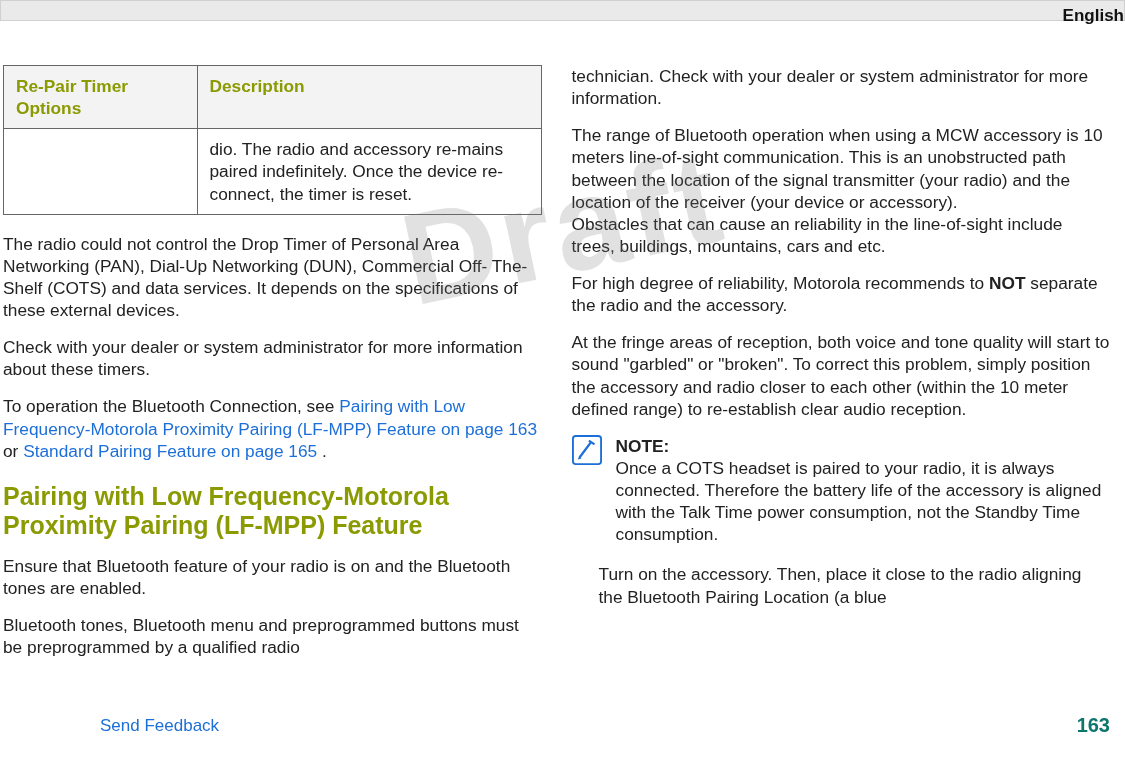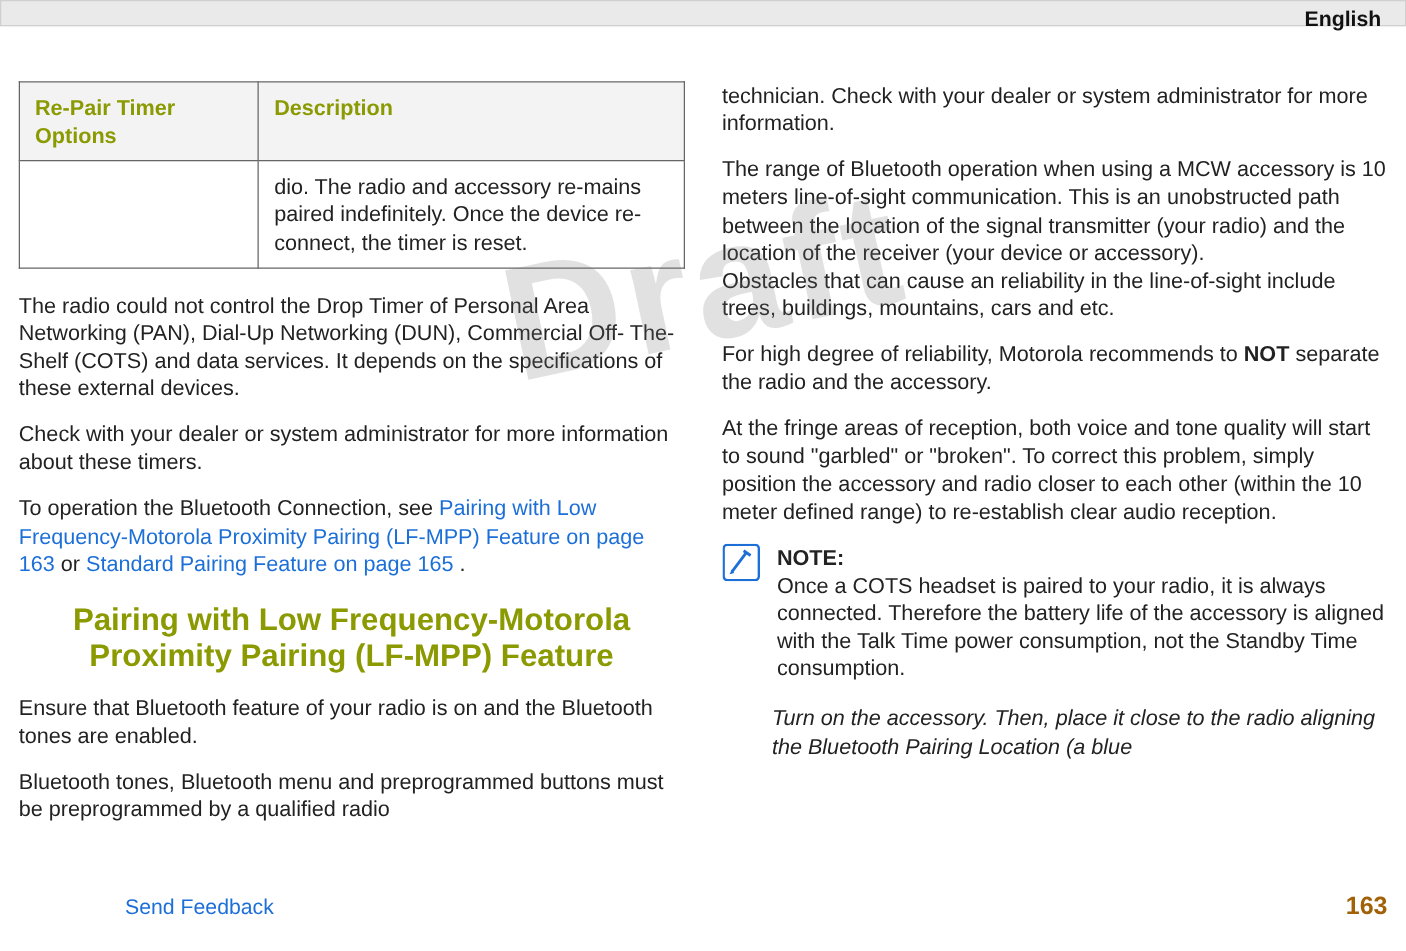--- a/index.html
+++ b/index.html
@@ -1,37 +1,37 @@
 <!DOCTYPE html>
 <html><head>
 <meta charset="utf-8">
 <style>
   * { box-sizing: border-box; margin: 0; padding: 0; }
   html, body { width: 1125px; height: 761px; font-family: Arial, Helvetica, sans-serif; background: #fff; position: relative; }
   .topbar { width: 100%; height: 21px; background: #eaeaea; border: 1px solid #d0d0d0; }
-  .lang { position: absolute; top: 6px; right: 20px; font-weight: bold; font-size: 17px; color: #111; }
-  .page { display: flex; gap: 30px; padding: 44px 15px 0 15px; position: relative; }
+  .lang { position: absolute; top: 6px; right: 1px; font-weight: bold; font-size: 17px; color: #111; }
+  .page { display: flex; gap: 30px; padding: 44px 15px 0 3px; position: relative; }
   .col { width: 545px; font-size: 17.3px; line-height: 1.28; color: #222; }
   .col p { margin-bottom: 15px; }
   table.tbl { border-collapse: collapse; width: 100%; margin-bottom: 18px; }
   table.tbl td { border: 1px solid #666; padding: 9px 10px 9px 12px; vertical-align: top; font-size: 17.3px; line-height: 1.28; }
   table.tbl .hdr { background: #f3f3f3; font-weight: bold; color: #8a9a00; }
   table.tbl .c1 { width: 36%; }
   .link { color: #1d6fd8; }
-  h2.section { color: #8a9a00; font-size: 25px; font-weight: bold; line-height: 1.18; margin: 20px 0 14px 0; text-align: center; }
+  h2.section { color: #8a9a00; font-size: 25px; font-weight: bold; line-height: 1.18; margin: 20px 0 14px 0; }
   .note-block { display: flex; gap: 12px; margin: 10px 0 18px 0; }
   .note-icon { flex: 0 0 32px; }
   .note-icon svg { width: 30px; height: 30px; }
   .note-body { flex: 1; }
   .note-body .note-label { font-weight: bold; }
-  .step { margin-left: 40px; font-style: italic; }
+  .step { margin-left: 27px; }
   .watermark { position: absolute; left: 50%; top: 30%; transform: translate(-50%,-50%) rotate(-12deg); font-size: 130px; font-weight: bold; color: rgba(120,120,120,0.22); pointer-events: none; letter-spacing: 4px; z-index: 50; }
   .footer { position: absolute; bottom: 24px; left: 15px; right: 15px; display: flex; justify-content: space-between; align-items: center; font-size: 17px; }
   .footer .send { color: #1d6fd8; margin-left: 85px; }
-  .footer .pnum { font-weight: bold; font-size: 20px; color: #a16207; }
+  .footer .pnum { font-weight: bold; font-size: 20px; color: #0f766e; }
 </style>
 </head>
 <body>
 
 <div class="topbar"></div>
 <div class="lang">English</div>
 
 <div class="watermark">Draft</div>
 
 <div class="page">

